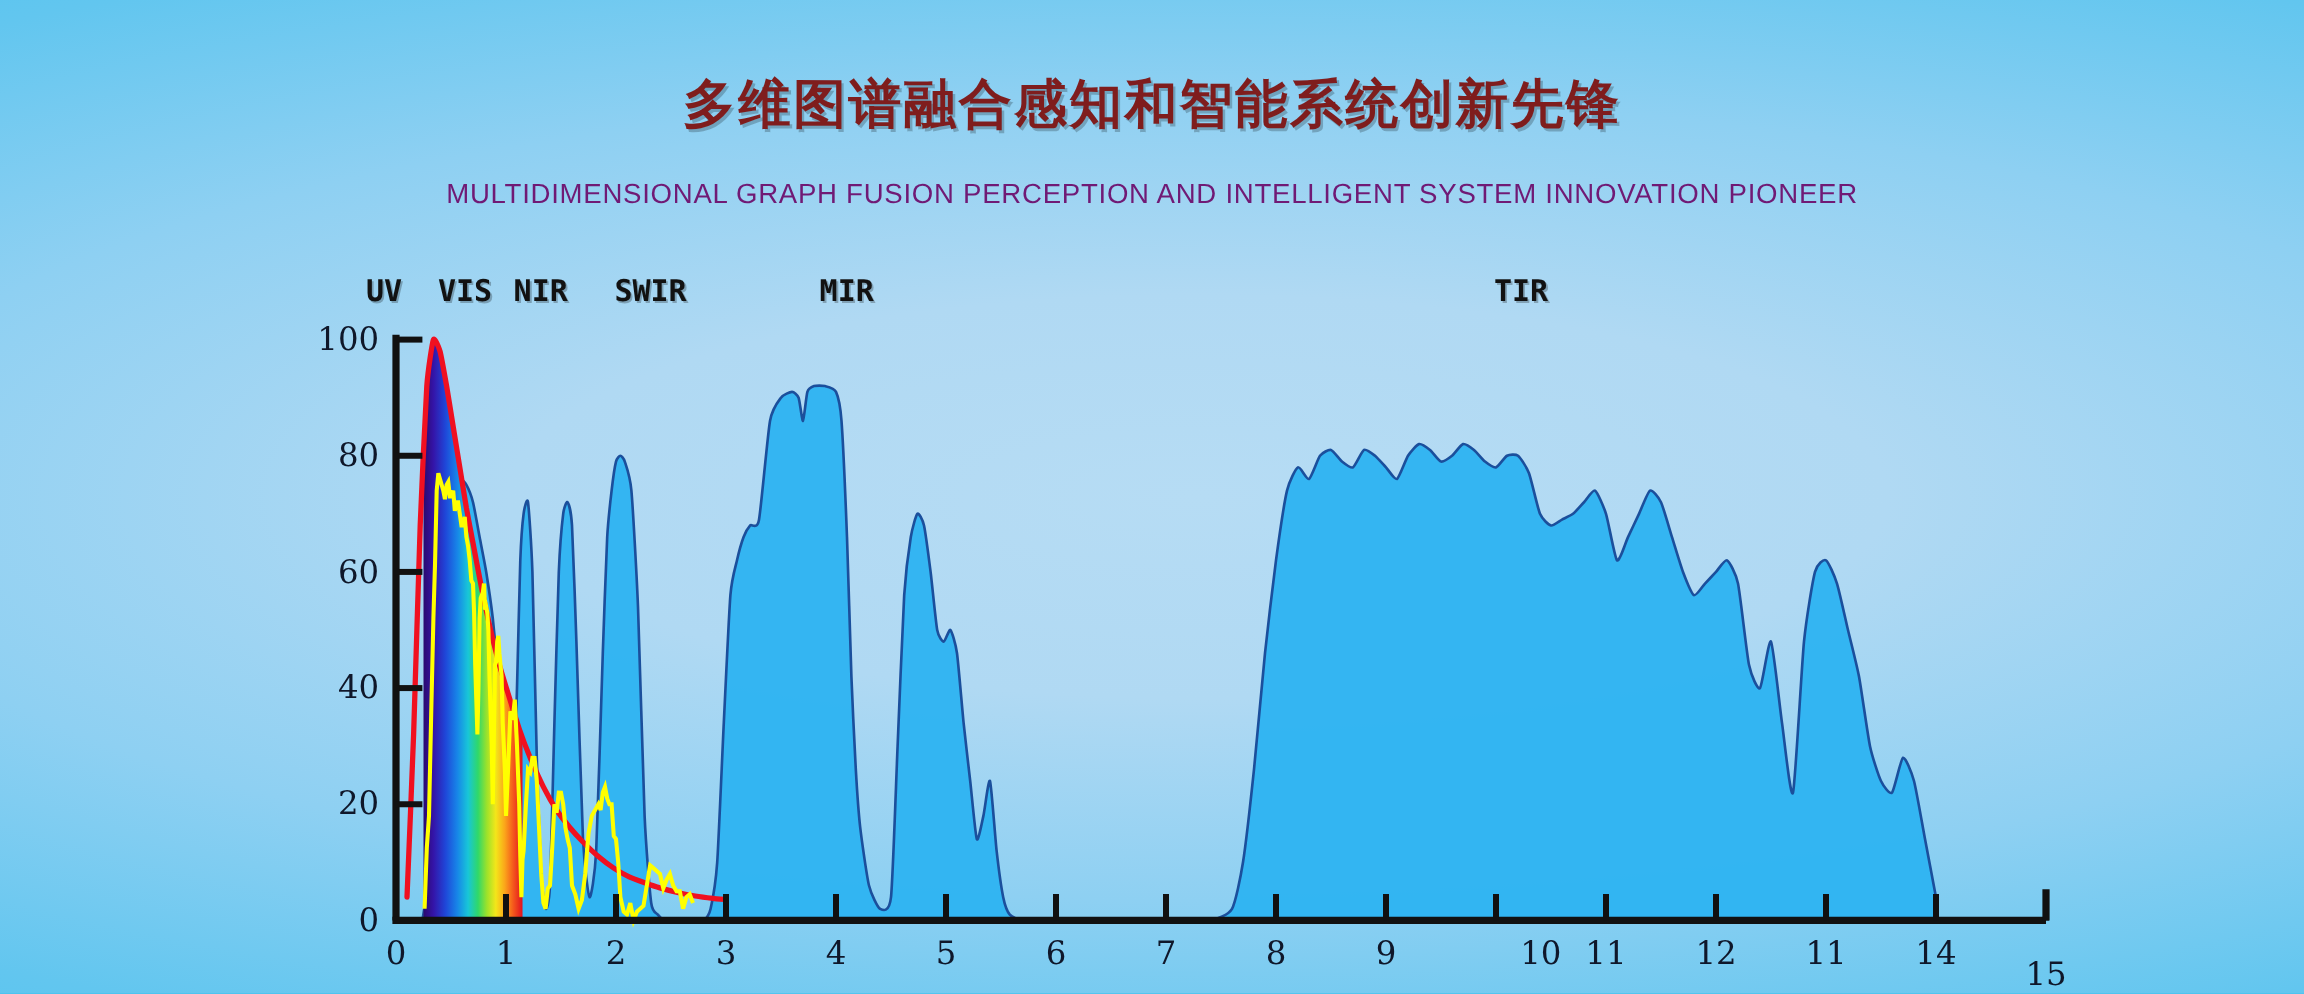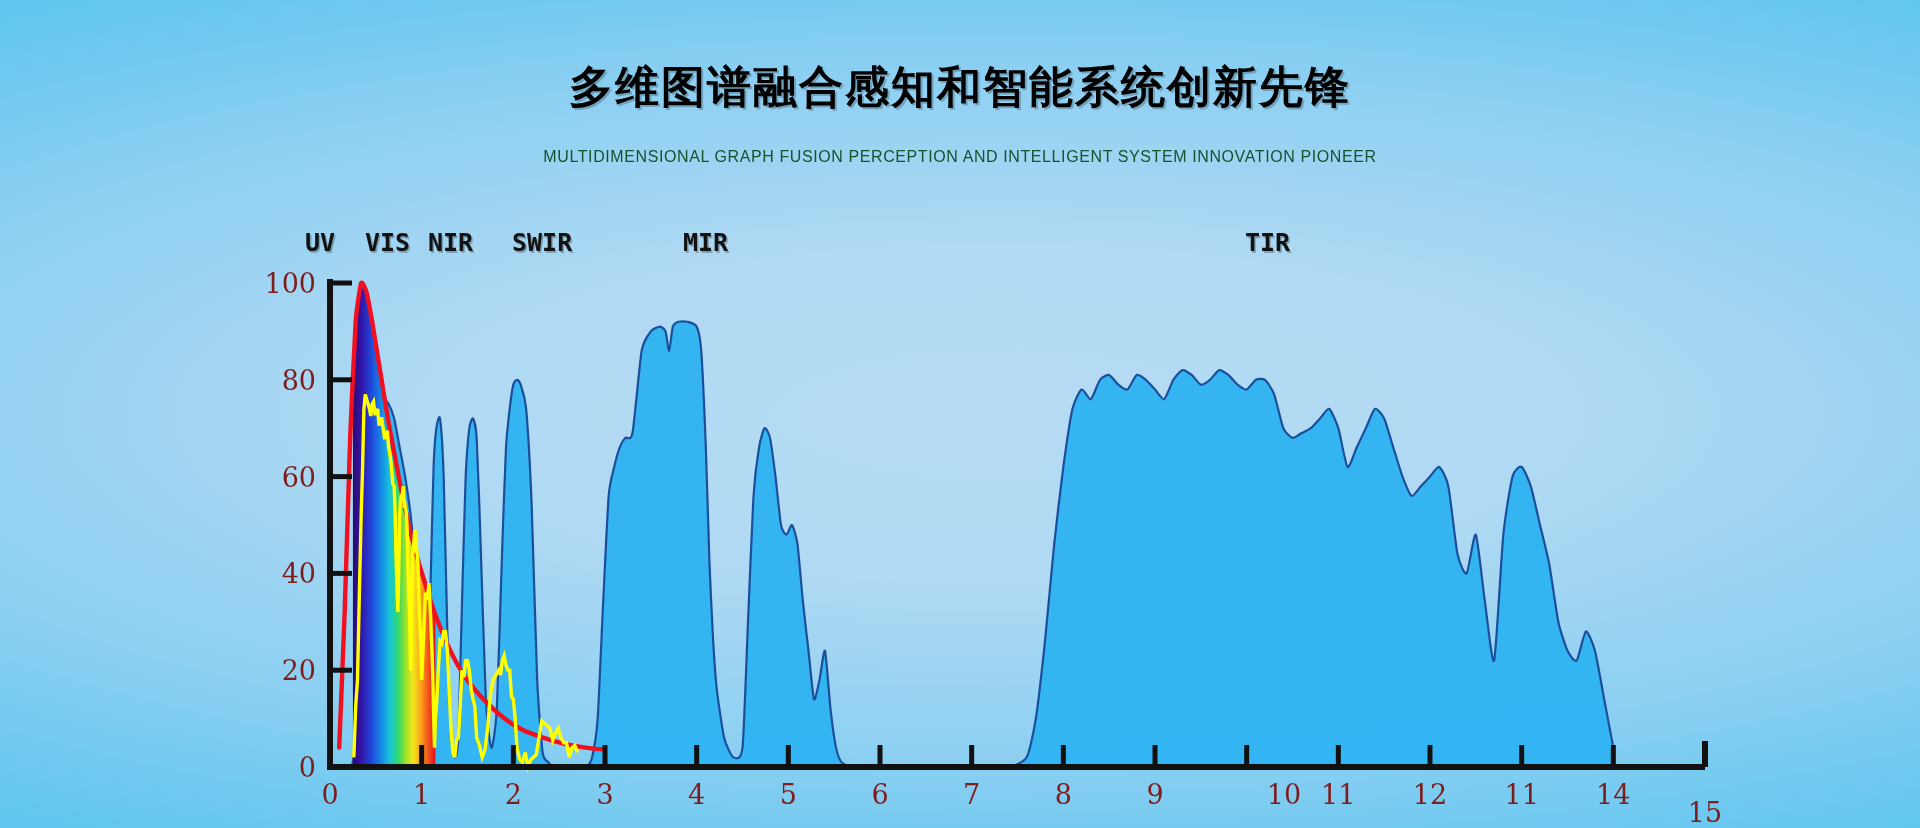--- a/index.html
+++ b/index.html
@@ -15,49 +15,49 @@
     background:
       radial-gradient(115% 78% at 52% 50%, #b6dcf4 0%, #b0d9f3 26%, #8ed0f2 52%, #62c6ef 76%, #45c3ef 100%);
   }
   #stage{position:absolute;inset:0;}
 
   
   #title{
     position:absolute;left:0;right:0;top:58px;
     text-align:center;
     font-size:44px;font-weight:bold;letter-spacing:2px;
-    color:#000000;
+    color:#7f1d1d;
     text-shadow:2px 2px 0 rgba(0,0,0,.22);
     white-space:nowrap;
   }
   #subtitle{
     position:absolute;left:0;right:0;top:148px;
     text-align:center;
-    font-size:16px;font-weight:400;letter-spacing:.6px;
-    color:#14532d;
+    font-size:23px;font-weight:400;letter-spacing:.6px;
+    color:#701a75;
     white-space:nowrap;
   }
 
   
   .band-label{
     position:absolute;top:228px;
     font-family:"DejaVu Sans Mono","Liberation Mono",monospace;
     font-size:25px;font-weight:bold;color:#121212;
     text-shadow:1.5px 1.5px 0 rgba(0,0,0,.25);
     white-space:nowrap;
   }
 
   
   #plot{position:absolute;left:0;top:0;width:1920px;height:828px;}
 
   
   .xtick-label,.ytick-label{
     position:absolute;
     font-family:"DejaVu Serif","Liberation Serif",serif;
-    font-size:27px;color:#7f1d1d;
+    font-size:27px;color:#0f172a;
     white-space:nowrap;
   }
   .xtick-label{transform:translateX(-50%);}
   .ytick-label{transform:translateY(-50%);text-align:right;}
 </style>
 </head>
 <body>
 
 <div id="bg"></div>
 

